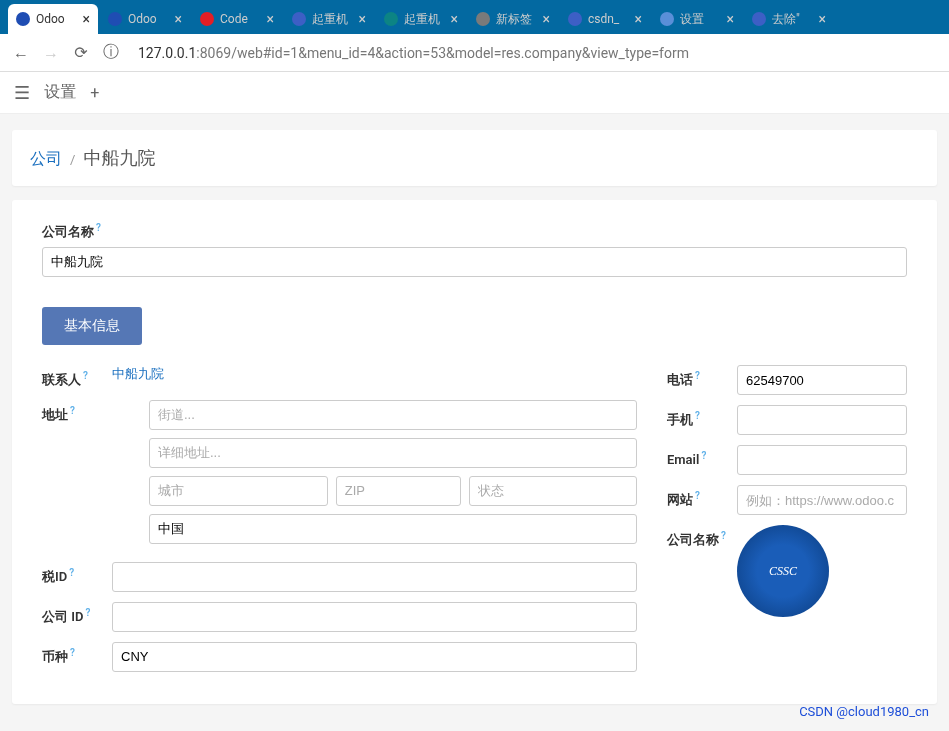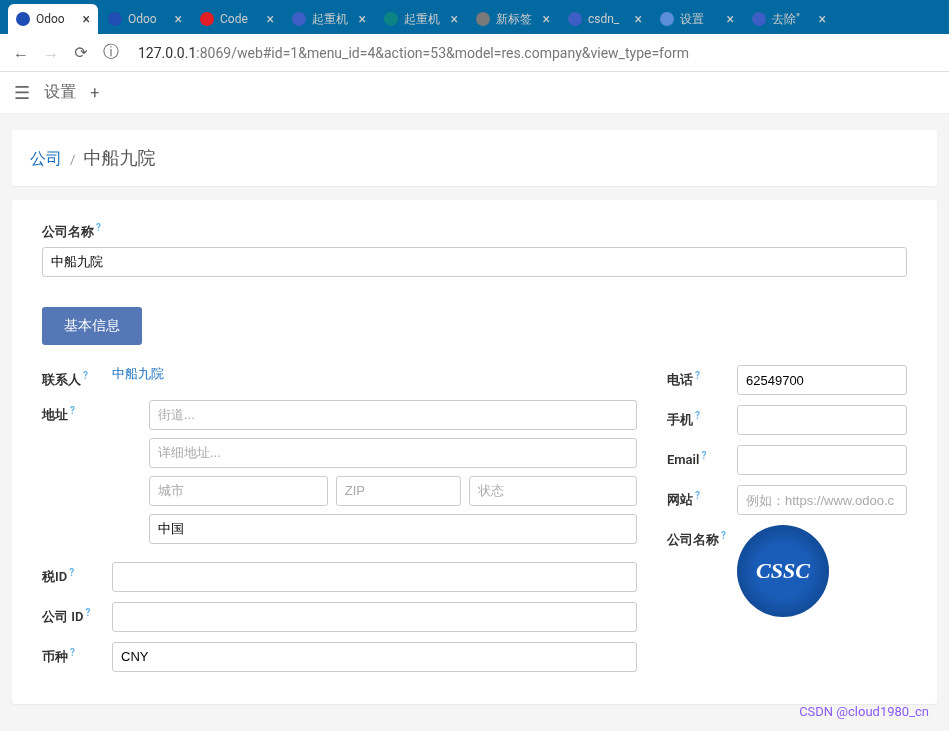--- a/index.html
+++ b/index.html
@@ -46,23 +46,23 @@
 .col-left { flex: 1; }
 .col-right { width: 240px; }
 
 .field-row { display: flex; margin-bottom: 10px; }
 .field-row .lbl { width: 70px; font-size: 13px; color: #333; font-weight: 600; padding-top: 5px; }
 .field-row .val { flex: 1; }
 .link-val { color: #1a6fbf; }
 
 .addr-row { display: flex; gap: 8px; margin-bottom: 8px; margin-left: 37px; }
 
-.logo-box { width: 92px; height: 92px; border-radius: 50%; background: radial-gradient(circle, #1a5db8 40%, #0a3a7a); display: flex; align-items: center; justify-content: center; color: #fff; font-weight: bold; font-style: italic; font-size: 22px; font-family: Georgia, serif; }
-
-.watermark { position: fixed; bottom: 12px; right: 20px; color: #8b5cf6; font-size: 13px; }
+.logo-box { width: 92px; height: 92px; border-radius: 50%; background: radial-gradient(circle, #1a5db8 40%, #0a3a7a); display: flex; align-items: center; justify-content: center; color: #fff; font-weight: normal; font-style: italic; font-size: 12px; font-family: Georgia, serif; }
+
+.watermark { position: fixed; bottom: 12px; right: 20px; color: #1d4ed8; font-size: 13px; }
 
 .fav-blue { background: #1f4db3; }
 .fav-baidu { background: #3d5fc5; }
 .fav-opera { background: #e41e26; border-radius: 50%; position:relative; }
 .fav-gray { background: #7a7a7a; }
 .fav-bing { background: #0c8484; border-radius: 2px; }
 .fav-gear { background: #5a8fd8; }
 </style>
 </head>
 <body>

